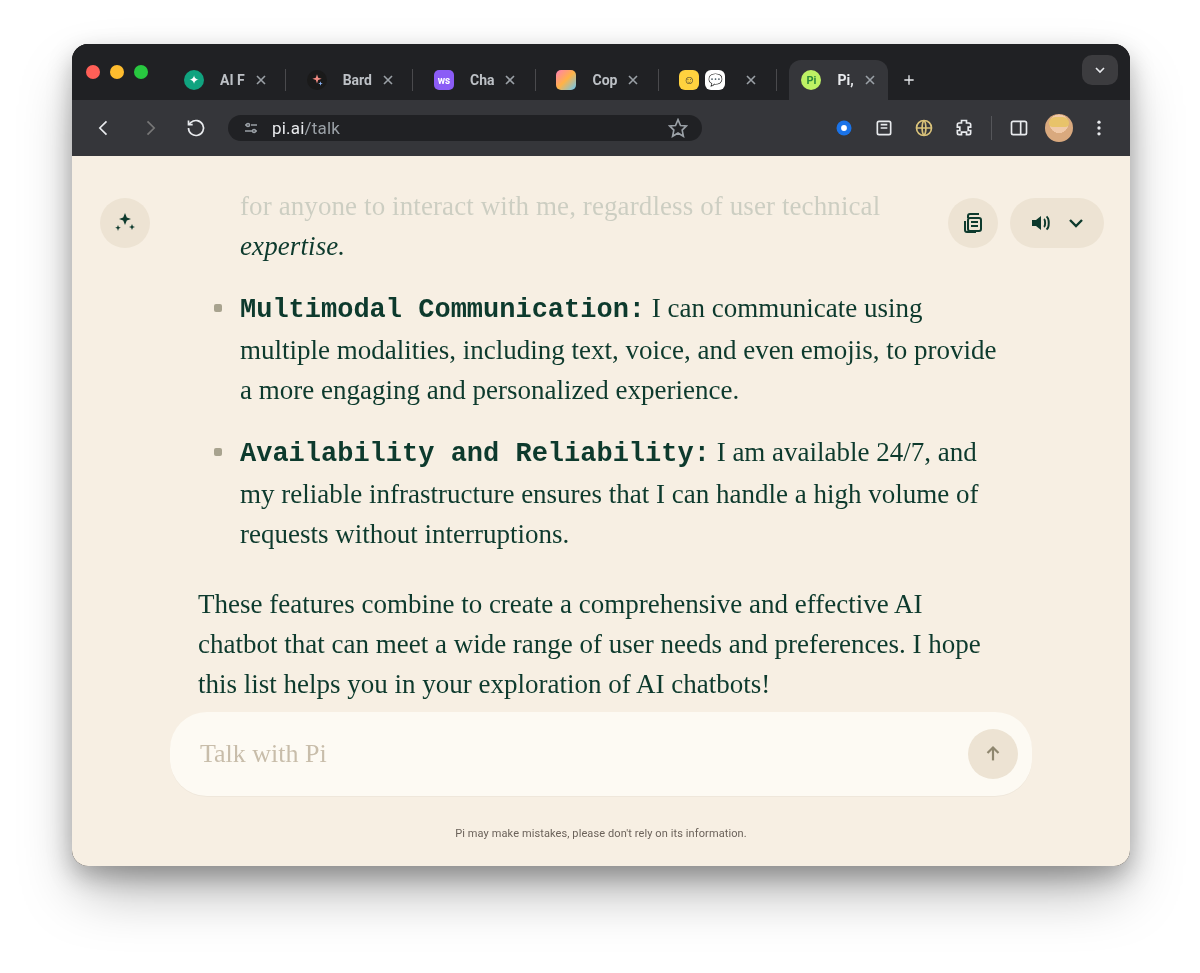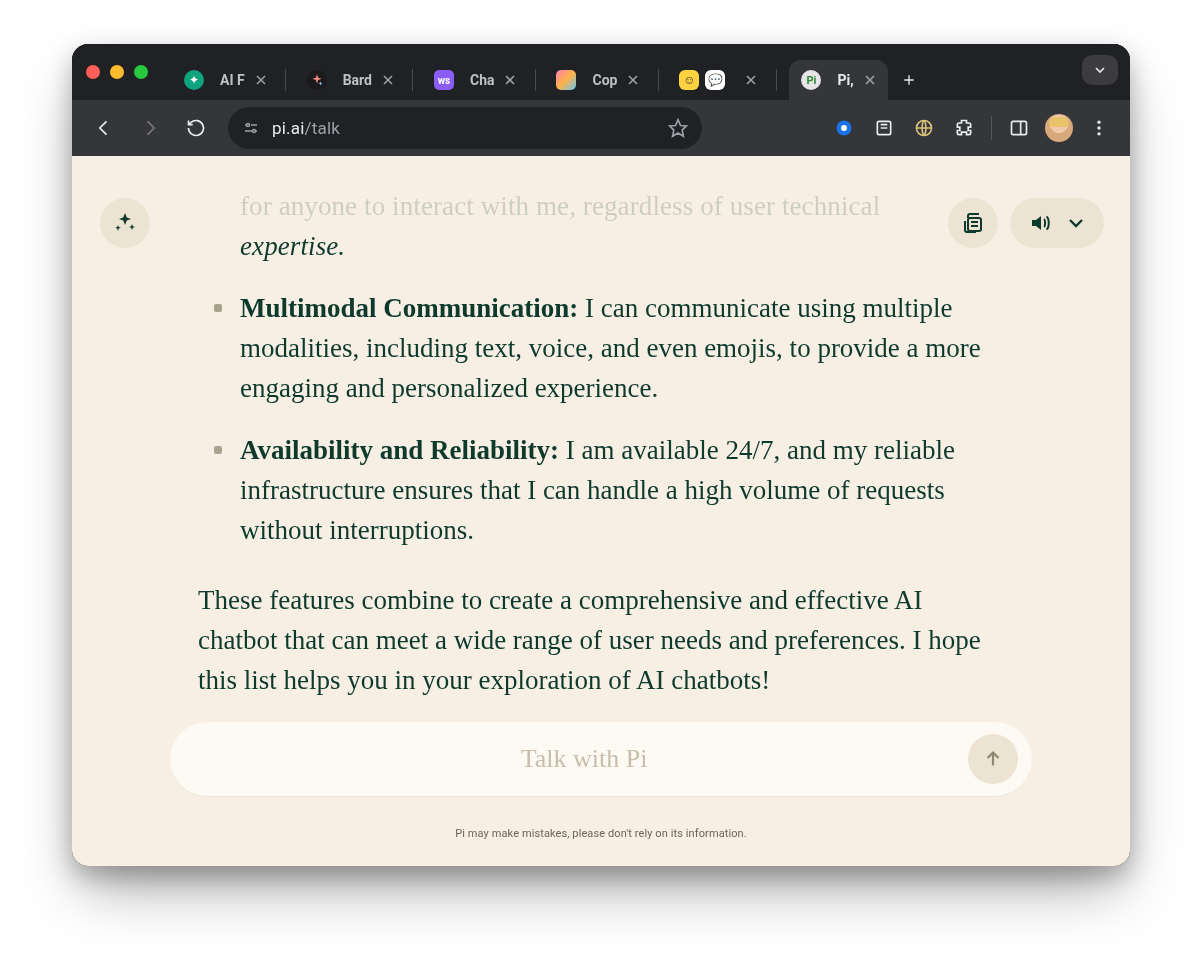--- a/index.html
+++ b/index.html
@@ -139,21 +139,21 @@
   .tbtn {
     width:40px; height:40px; border-radius:50%;
     display:flex; align-items:center; justify-content:center;
     color:#e8eaed;
   }
   .tbtn.dim { color:#777; }
   .tbtn svg { width:20px; height:20px; }
   .omnibox {
     flex:0 0 auto;
     width:474px;
-    height:42px;
+    height:26px;
     background: var(--bg-omnibox);
     border-radius:21px;
     display:flex; align-items:center;
     padding:0 14px;
     margin:0 10px 0 6px;
     color:#e8eaed;
     font-size:17px;
   }
   .omni-left {
     display:flex; align-items:center; gap:10px;
@@ -246,35 +246,34 @@
     font-size:27px; line-height:40px;
     padding-left:0;
     margin-bottom:22px;
   }
   ul.features li::before {
     content:""; position:absolute;
     left:-26px; top:16px;
     width:8px; height:8px; background: var(--bullet);
     border-radius:2px;
   }
-  ul.features li b { font-weight:700; }
+  ul.features li b { font-weight:700;font-family:Liberation Mono, monospace; }
   .closing {
     font-size:27px; line-height:40px;
     margin-top:30px;
   }
   .input-row {
     position:absolute;
     left:98px; right:98px; bottom:70px;
-    height:74px;
+    height:84px;
     background: var(--input-bg);
     border-radius:37px;
     display:flex; align-items:center;
     padding:0 14px 0 30px;
     box-shadow: 0 1px 0 rgba(0,0,0,0.03);
-    text-align: center;
   }
   .input-row .ph {
     color: var(--text-muted);
     font-size:26px;
     font-family: Georgia, "Times New Roman", serif;
     flex:1;
   }
   .send {
     width:50px; height:50px; border-radius:50%;
     background: var(--circle-bg);
@@ -359,21 +358,21 @@
           <span class="favicon" style="background:#fff;border-radius:6px;color:#333;margin-left:6px">💬</span>
           <span class="close" style="margin-left:18px">
             <svg viewBox="0 0 10 10" stroke="currentColor" stroke-width="1.6">
                 <path d="M1 1 L9 9 M9 1 L1 9"></path>
               </svg>
           </span>
         </div>
         <div class="tab-sep"></div>
 
         <div class="tab active">
-          <span class="favicon" style="background:#e5e5e5;color:#2c8a3a;font-weight:700;font-size:11px">Pi</span>
+          <span class="favicon" style="background:#bef264;color:#2c8a3a;font-weight:700;font-size:11px">Pi</span>
           <span class="label">Pi,</span>
           <span class="close">
             <svg viewBox="0 0 10 10" stroke="currentColor" stroke-width="1.6">
                 <path d="M1 1 L9 9 M9 1 L1 9"></path>
               </svg>
           </span>
         </div>
 
         <div class="newtab">
           <svg viewBox="0 0 24 24" fill="none" stroke="currentColor" stroke-width="2">

